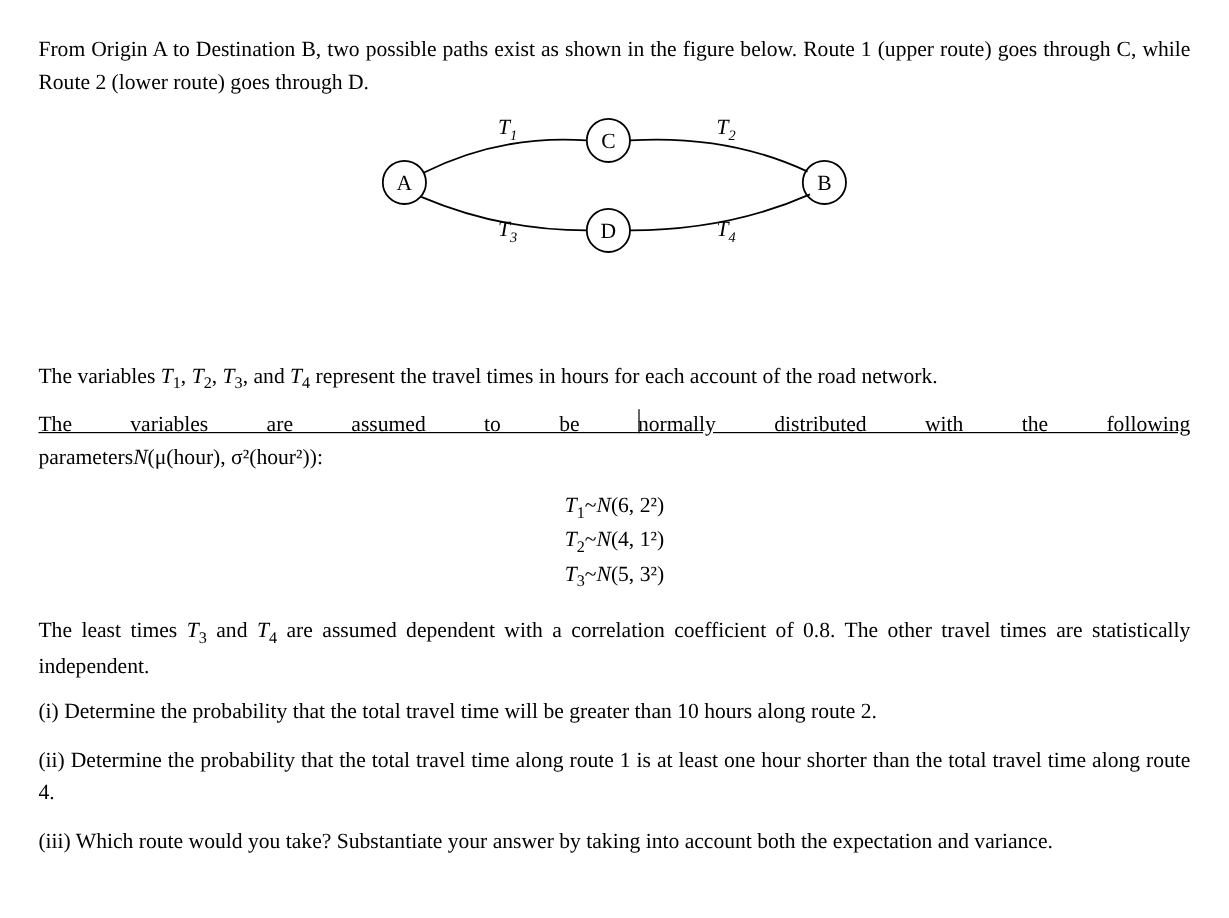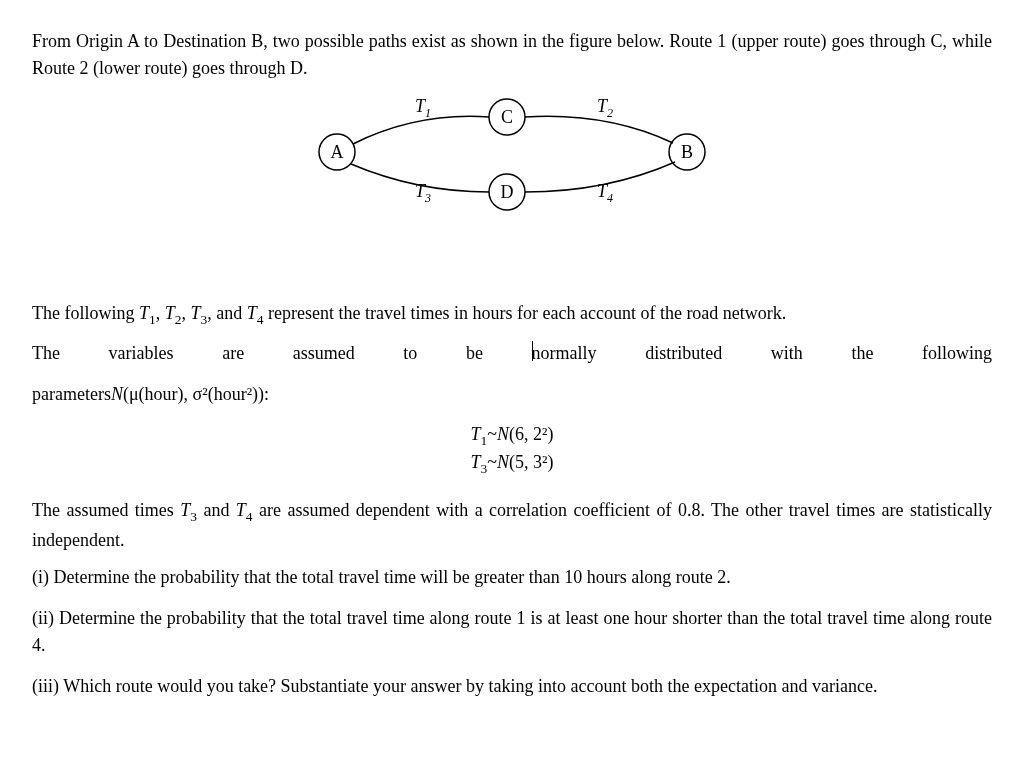--- a/index.html
+++ b/index.html
@@ -11,23 +11,24 @@
       margin: 0;
       padding: 28px 32px;
       width: 1024px;
       box-sizing: border-box;
     }
     .para {
       margin: 0 0 10px 0;
       text-align: justify;
     }
     .para-spread {
-      margin: 0 0 14px 0;
+      margin: 0 0 1px 0;
       text-align: justify;
       text-align-last: justify;
+      text-decoration: underline;
     }
     .para-last {
       margin: 0 0 6px 0;
     }
     .figure-wrap {
       display: flex;
       justify-content: center;
       margin: 6px 0 40px 0;
     }
     .equations {
@@ -95,33 +96,34 @@
     </text>
     <text x="300" y="105" font-family="Times New Roman" font-style="italic" font-size="18">
       <tspan>T</tspan><tspan dy="5" font-size="12">4</tspan>
     </text>
   </svg>
 </div>
 
 <div class="gap"></div>
 
 <p class="para">
-  <span>The following </span><i><span>T</span></i><sub>1</sub><span>, </span><i><span>T</span></i><sub>2</sub><span>, </span><i><span>T</span></i><sub>3</sub><span>, and </span><i><span>T</span></i><sub>4</sub><span> represent the travel times in hours for each account of the road network.</span>
+  <span>The variables </span><i><span>T</span></i><sub>1</sub><span>, </span><i><span>T</span></i><sub>2</sub><span>, </span><i><span>T</span></i><sub>3</sub><span>, and </span><i><span>T</span></i><sub>4</sub><span> represent the travel times in hours for each account of the road network.</span>
 </p>
 <p class="para-spread">
   <span>The variables are assumed to be </span><span class="cursor"></span><span>normally distributed with the following</span>
 </p>
 <p class="para-last">
   <span>parameters</span><i><span>N</span></i><span>(μ(hour), σ²(hour²)):</span>
 </p>
 
 <div class="equations">
   <div class="eq-line"><i><span>T</span></i><sub>1</sub><span>~</span><i><span>N</span></i><span>(6, 2²)</span></div>
+  <div class="eq-line"><i><span>T</span></i><sub>2</sub><span>~</span><i><span>N</span></i><span>(4, 1²)</span></div>
   <div class="eq-line"><i><span>T</span></i><sub>3</sub><span>~</span><i><span>N</span></i><span>(5, 3²)</span></div>
 </div>
 
 <p class="para">
-  <span>The assumed times </span><i><span>T</span></i><sub>3</sub><span> and </span><i><span>T</span></i><sub>4</sub><span> are assumed dependent with a correlation coefficient of 0.8. The other travel times are statistically independent.</span>
+  <span>The least times </span><i><span>T</span></i><sub>3</sub><span> and </span><i><span>T</span></i><sub>4</sub><span> are assumed dependent with a correlation coefficient of 0.8. The other travel times are statistically independent.</span>
 </p>
 
 <p class="q">(i) Determine the probability that the total travel time will be greater than 10 hours along route 2.</p>
 <p class="q">(ii) Determine the probability that the total travel time along route 1 is at least one hour shorter than the total travel time along route 4.</p>
 <p class="q">(iii) Which route would you take? Substantiate your answer by taking into account both the expectation and variance.</p>
 
 </body></html>

